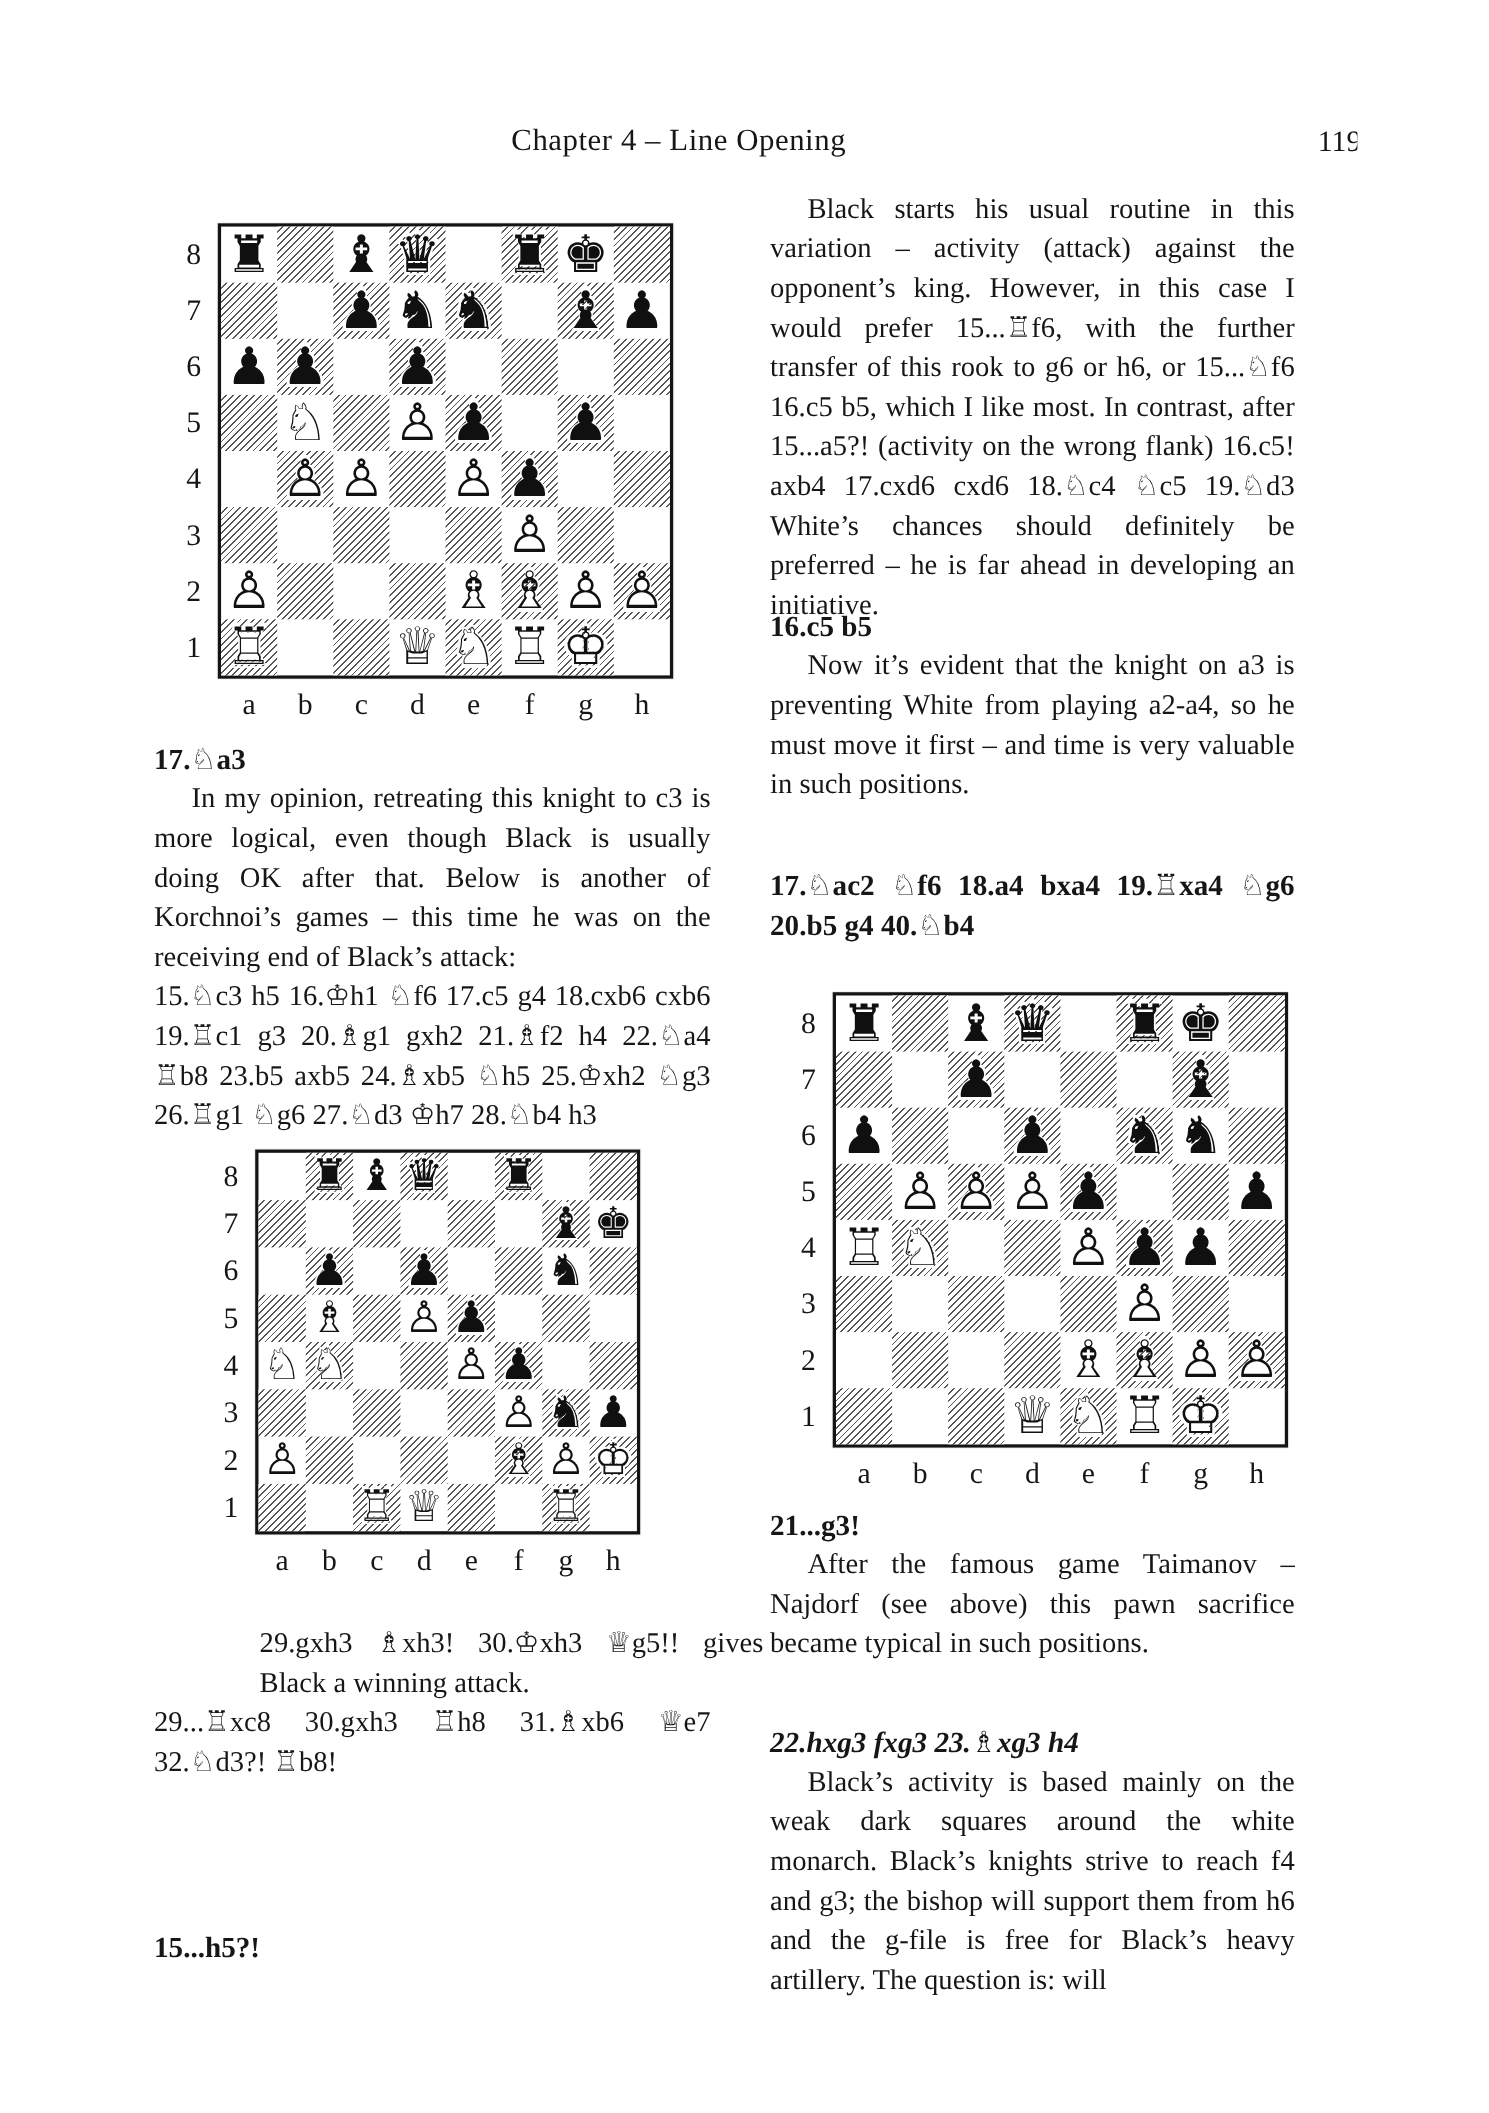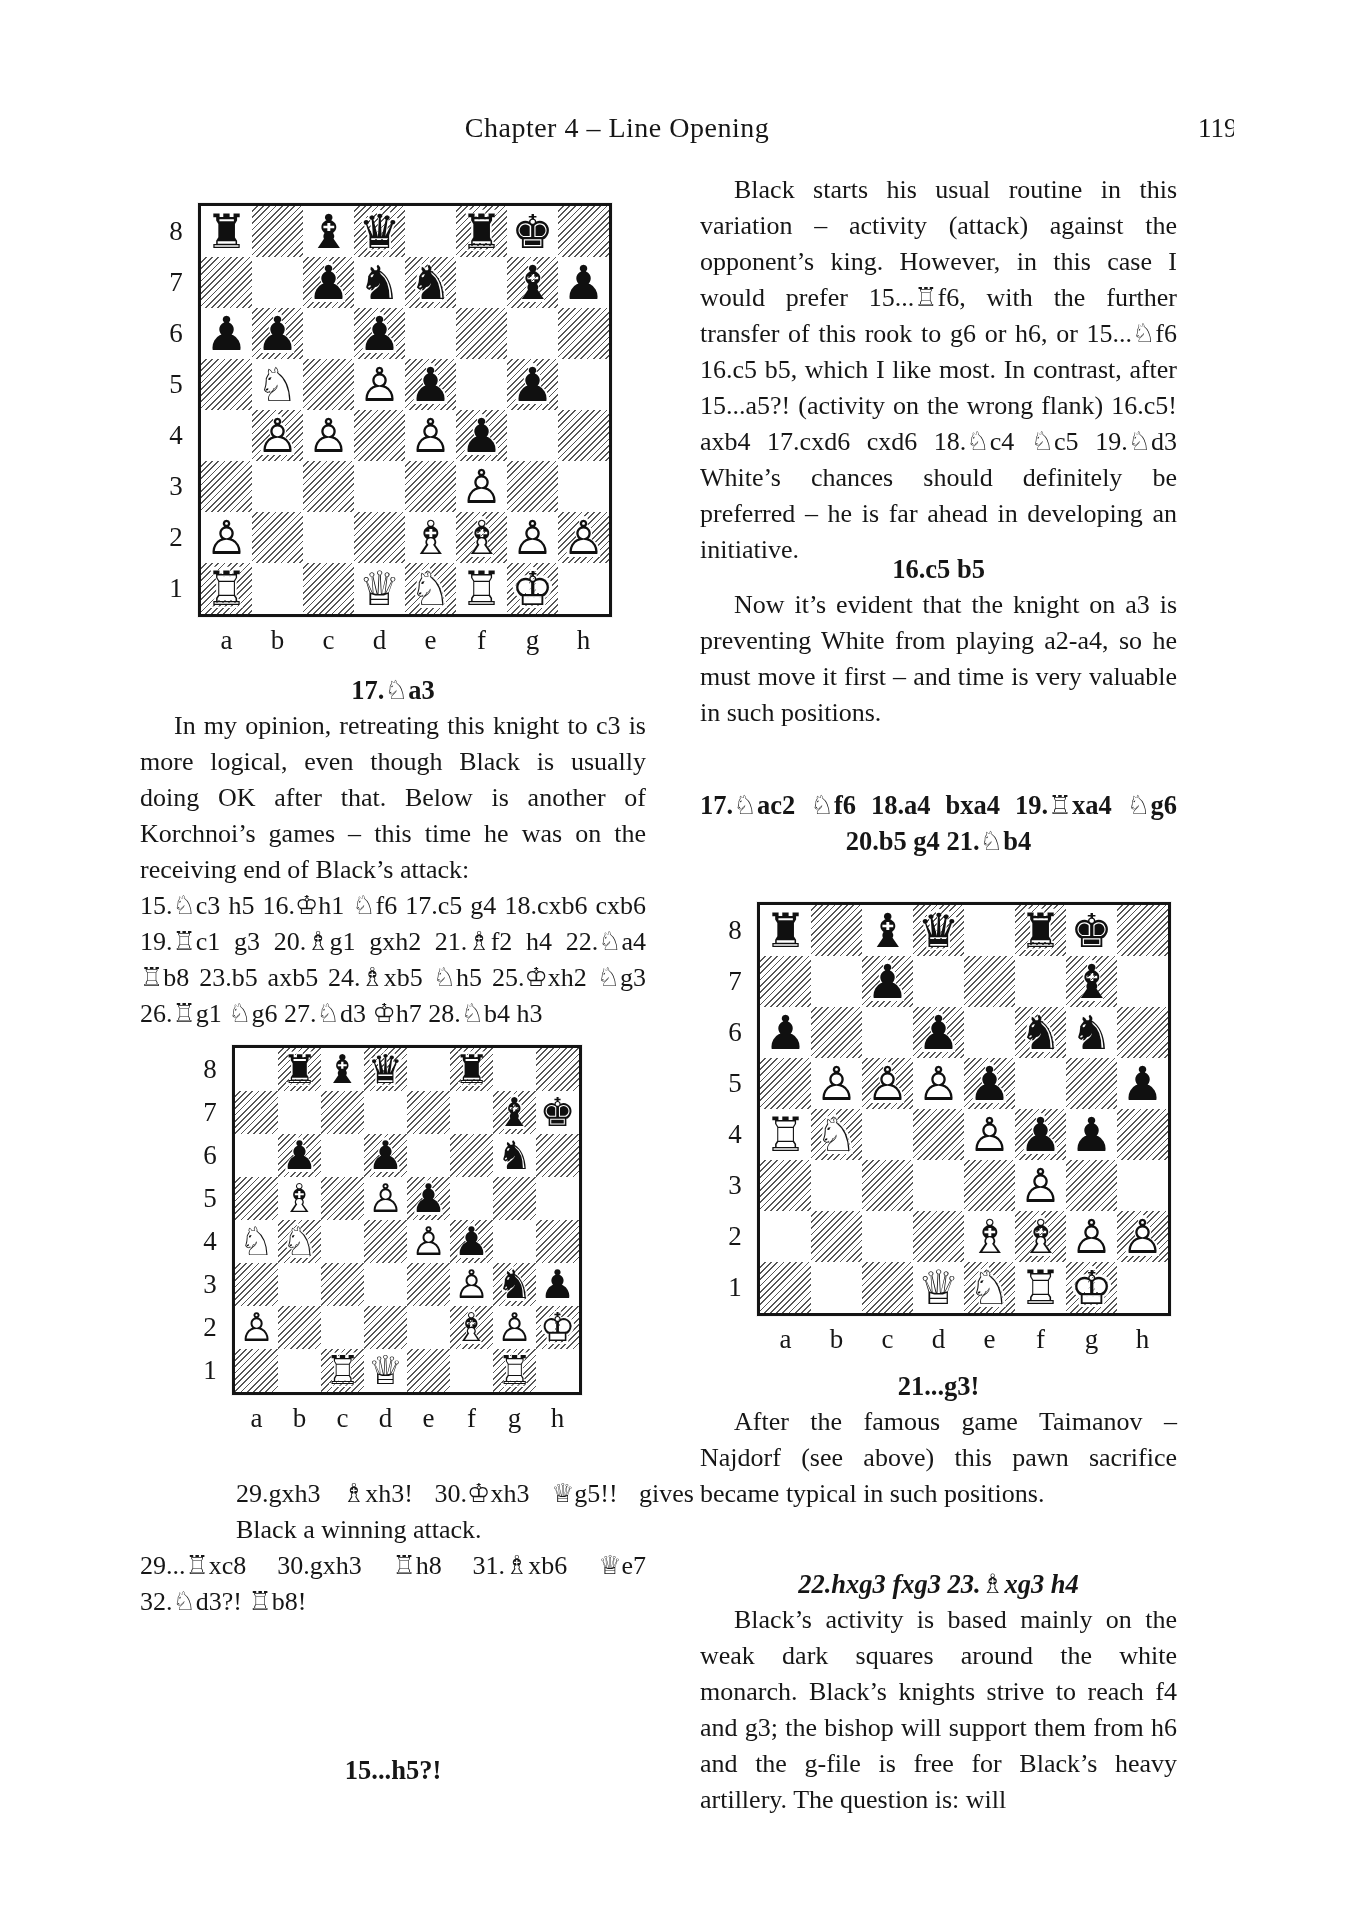--- a/index.html
+++ b/index.html
@@ -5,21 +5,21 @@
   html,body{margin:0;padding:0;background:#fff;}
   #page{position:relative;width:1234px;height:1921px;background:#ffffff;color:#161616;
         font-family:"Liberation Serif","DejaVu Sans",serif;overflow:hidden;}
   .abs{position:absolute;}
   .header-title{font-size:28px;letter-spacing:.5px;text-align:center;width:100%;}
   .page-num{font-size:27px;}
   .para{text-align:justify;font-size:26px;line-height:36px;}
   .noindent{text-indent:0;}
   .indent{text-indent:34px;}
   .bigindent{text-indent:48px;}
-  .heading{font-weight:bold;font-size:26.5px;line-height:36px;text-align:center;}
+  .heading{font-weight:bold;font-size:26.5px;line-height:36px;}
   .jlast{text-align:justify;text-align-last:justify;}
   
   .diagram{position:absolute;}
   .brow{display:flex;}
   .ranks{display:flex;flex-direction:column;width:44px;padding-top:3px;}
   .rlab{height:var(--sq);line-height:var(--sq);text-align:center;font-size:27px;color:#161616;}
   .board{display:grid;grid-template-columns:repeat(8,var(--sq));grid-auto-rows:var(--sq);
          border:3px solid #141414;background:#fff;box-shadow:0 0 0 1px #f2f2f2;}
   .sq{position:relative;width:var(--sq);height:var(--sq);}
   .sq.dark{background:repeating-linear-gradient(135deg,#ffffff 0 3.2px,#565656 3.2px 4.4px);}
@@ -430,21 +430,21 @@
 
   <div class="abs para noindent" style="left:188px;top:1476px;width:458px;margin-left:48px;">29.gxh3 ♗xh3! 30.♔xh3 ♕g5!! gives Black a winning attack.</div>
   <div class="abs para jlast" style="left:140px;top:1548px;width:506px;">29...♖xc8 30.gxh3 ♖h8 31.♗xb6 ♕e7</div>
   <div class="abs para noindent" style="left:140px;top:1584px;width:506px;">32.♘d3?! ♖b8!</div>
   <div class="abs heading" style="left:140px;top:1752px;width:506px;">15...h5?!</div>
 
   <div class="abs para indent" style="left:700px;top:172px;width:477px;">Black starts his usual routine in this variation – activity (attack) against the opponent’s king. However, in this case I would prefer 15...♖f6, with the further transfer of this rook to g6 or h6, or 15...♘f6 16.c5 b5, which I like most. In contrast, after 15...a5?! (activity on the wrong flank) 16.c5! axb4 17.cxd6 cxd6 18.♘c4 ♘c5 19.♘d3 White’s chances should definitely be preferred – he is far ahead in developing an initiative.</div>
   <div class="abs heading" style="left:700px;top:551px;width:477px;">16.c5 b5</div>
   <div class="abs para indent" style="left:700px;top:587px;width:477px;">Now it’s evident that the knight on a3 is preventing White from playing a2-a4, so he must move it first – and time is very valuable in such positions.</div>
   <div class="abs heading jlast" style="left:700px;top:787px;width:477px;">17.♘ac2 ♘f6 18.a4 bxa4 19.♖xa4 ♘g6</div>
-  <div class="abs heading" style="left:700px;top:823px;width:477px;">20.b5 g4 21.♘b4</div>
+  <div class="abs heading" style="left:700px;top:823px;width:477px;">20.b5 g4 40.♘b4</div>
 
   <div class="diagram" style="left: 713px; top: 902px; --sq: 51px;">
       <div class="brow">
         <div class="ranks">
           <div class="rlab">8</div>
           <div class="rlab">7</div>
           <div class="rlab">6</div>
           <div class="rlab">5</div>
           <div class="rlab">4</div>
           <div class="rlab">3</div>

